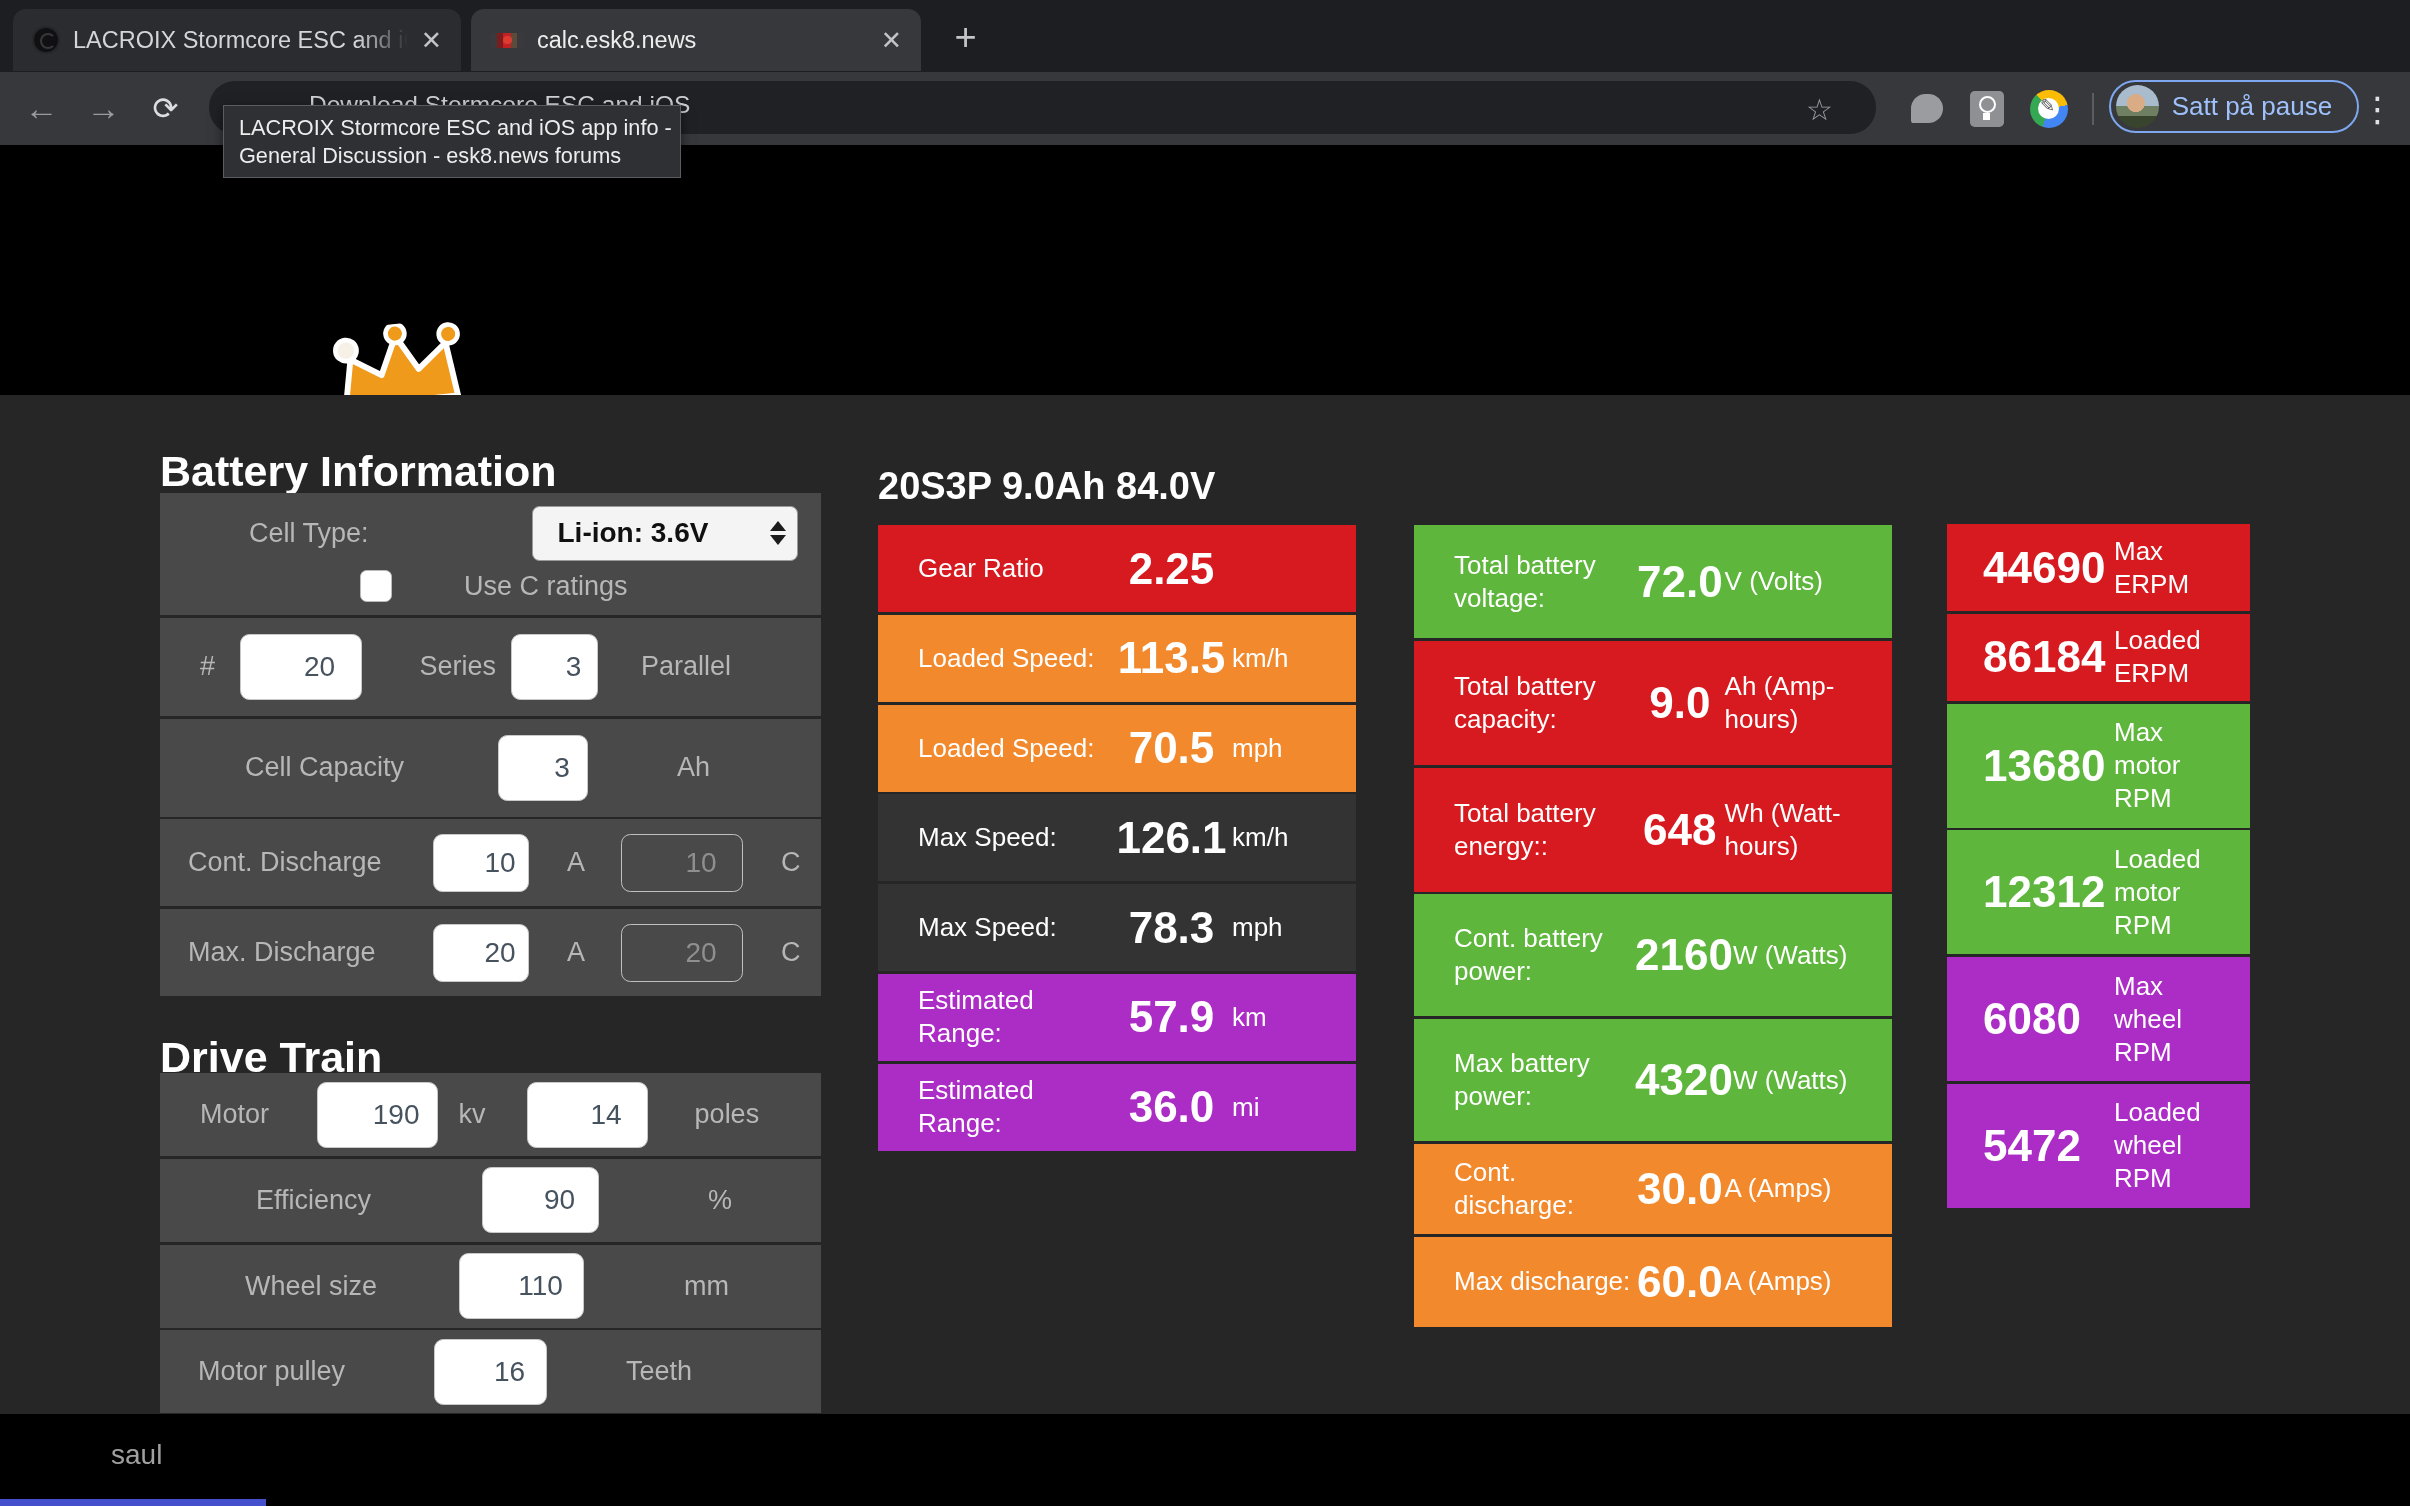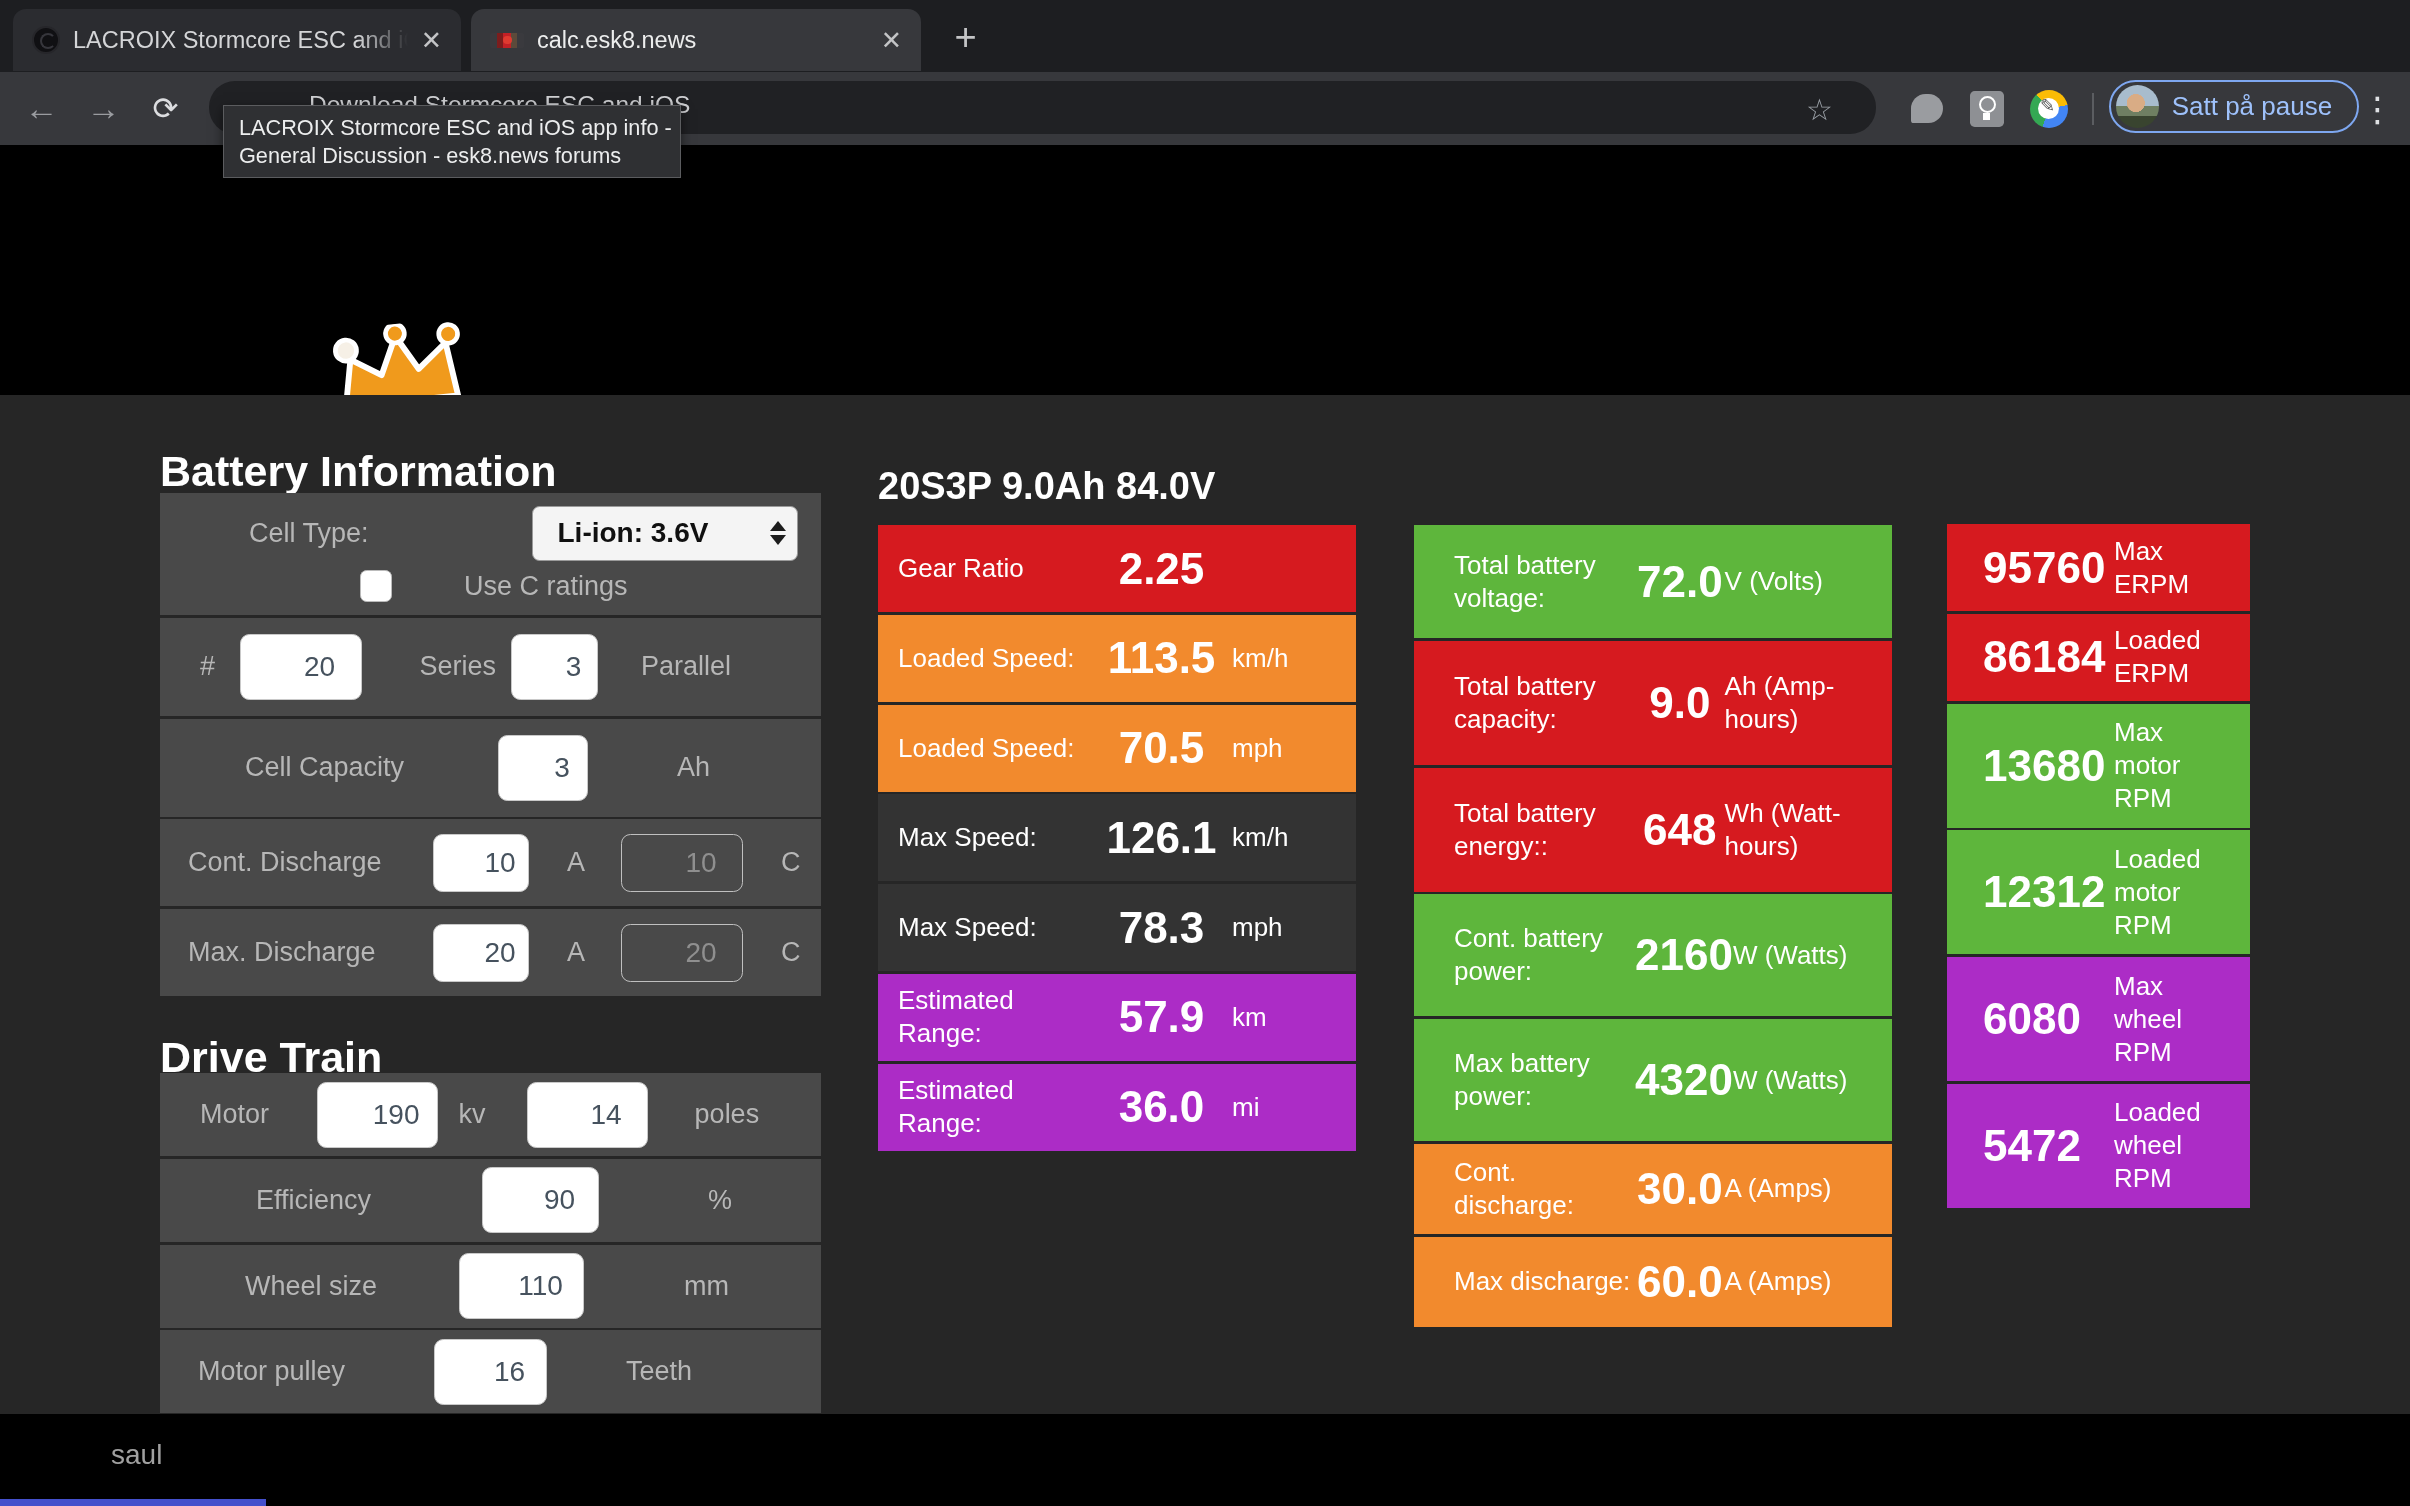--- a/index.html
+++ b/index.html
@@ -92,21 +92,21 @@
   .r-dis{height:87px;}
   .r-drive{height:83px;}
   .r-partial{height:43px;align-items:flex-start;padding-top:7.5px;}
 
   
   .rtable{position:absolute;display:flex;flex-direction:column;gap:2.8px;}
   .speed-table{left:878px;top:525px;width:478px;}
   .batt-table{left:1414px;top:525px;width:478px;}
   .rpm-table{left:1947px;top:524px;width:303px;}
   .rrow{display:grid;align-items:center;color:#fff;box-sizing:border-box;}
-  .speed-table .rrow{grid-template-columns:193px 1fr 111px;padding:0 13px 0 20px;min-height:87px;}
+  .speed-table .rrow{grid-template-columns:193px 1fr 111px;padding:0 13px 0 40px;min-height:87px;}
   .batt-table .rrow{grid-template-columns:181px 1fr 158px;padding:0 9.4px 0 40px;}
   .rpm-table .rrow{grid-template-columns:1fr 121px;padding:0 15px 0 36px;}
   .rlabel{font-size:26px;line-height:33px;}
   .rvalue{font-size:44px;font-weight:bold;text-align:center;}
   .rpm-table .rvalue{text-align:left;}
   .runit{font-size:26px;line-height:33px;}
 
   
   .footer{position:absolute;left:0;top:1414px;width:2411px;height:92px;background:#000;z-index:40;padding-left:24px;}
   .footer-user{position:absolute;left:111px;top:24.5px;font-size:28px;color:#a0a0a0;}
@@ -324,21 +324,21 @@
     <span class="runit">A (Amps)</span>
   </div>
     <div class="rrow" style="background: rgb(242, 138, 45); min-height: 90px;">
     <span class="rlabel">Max discharge:</span>
     <span class="rvalue">60.0</span>
     <span class="runit">A (Amps)</span>
   </div>
   </div>
 <div class="rtable rpm-table" id="rpm-table">
     <div class="rrow" style="background: rgb(214, 26, 31); min-height: 87px;">
-    <span class="rvalue">95760</span>
+    <span class="rvalue">44690</span>
     <span class="rlabel">Max ERPM</span>
   </div>
     <div class="rrow" style="background: rgb(214, 26, 31); min-height: 87px;">
     <span class="rvalue">86184</span>
     <span class="rlabel">Loaded ERPM</span>
   </div>
     <div class="rrow" style="background: rgb(94, 182, 60); min-height: 124px;">
     <span class="rvalue">13680</span>
     <span class="rlabel">Max motor RPM</span>
   </div>

